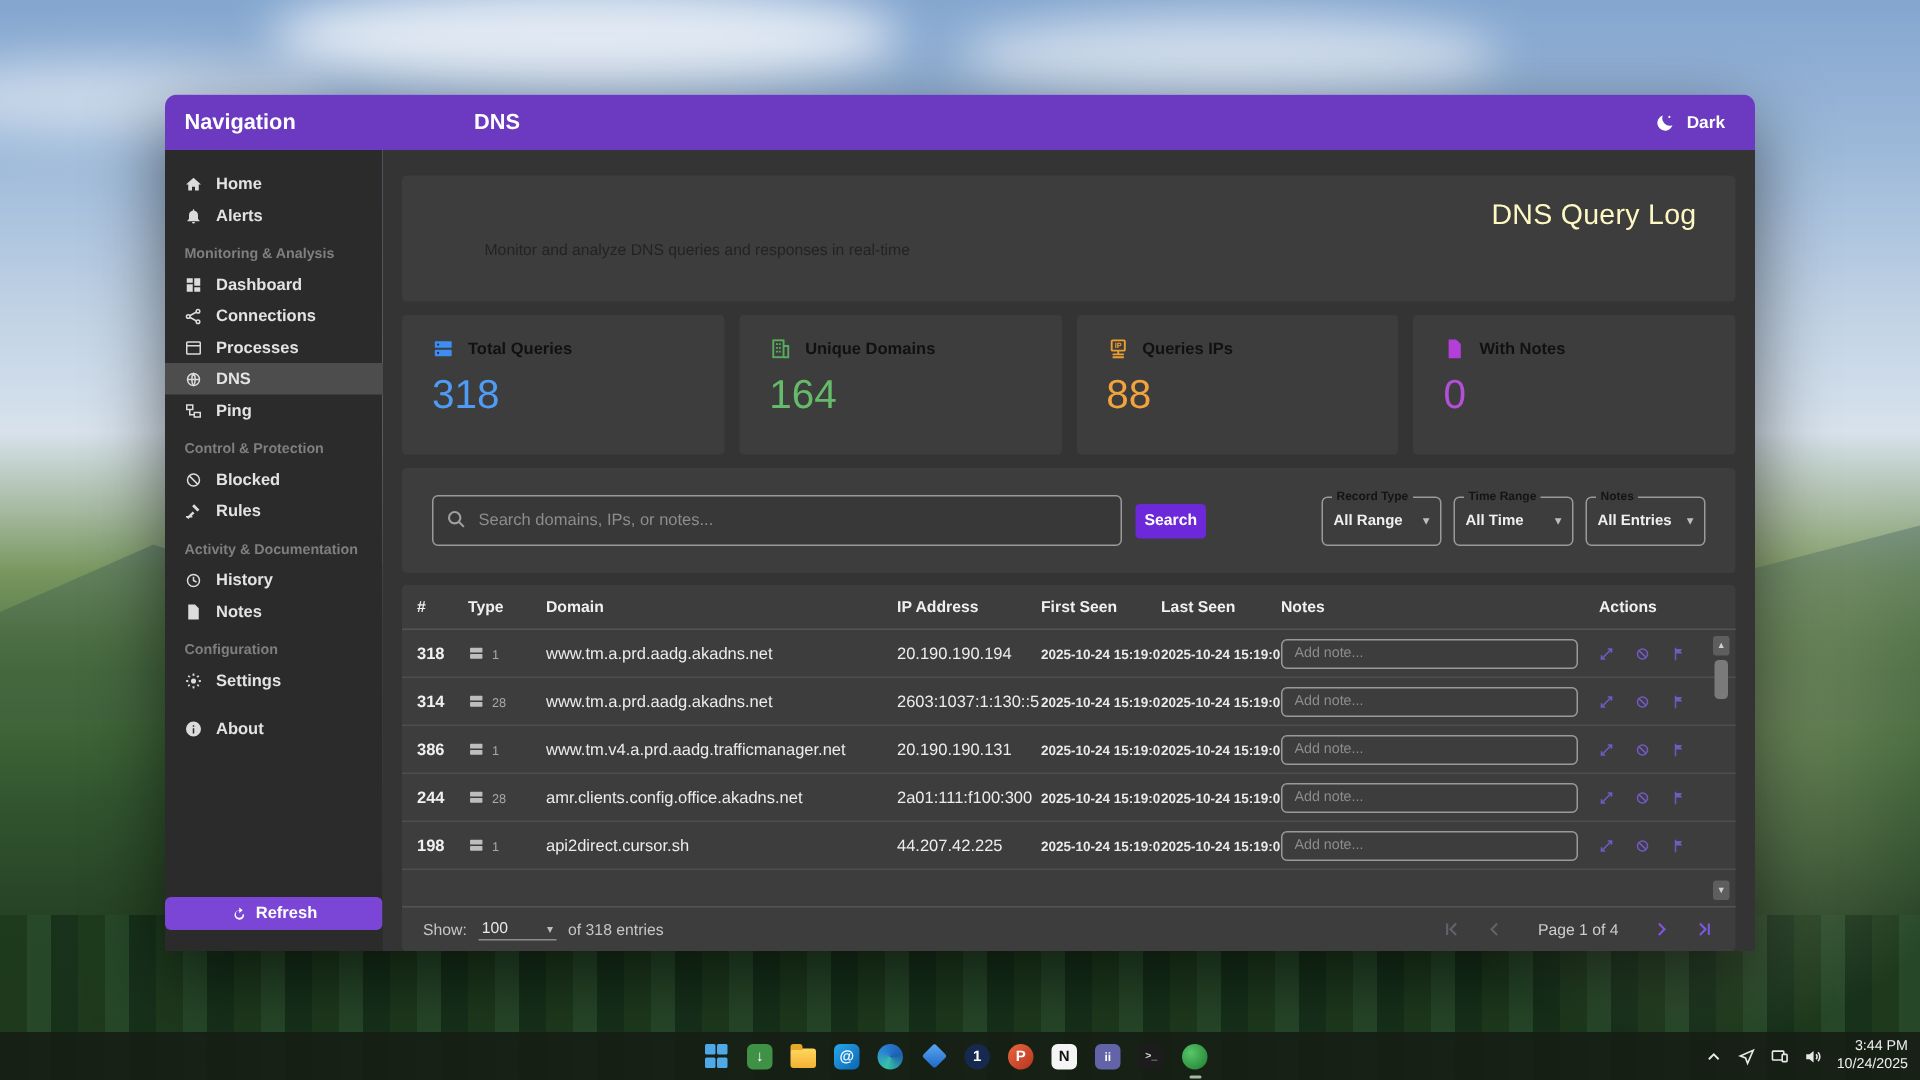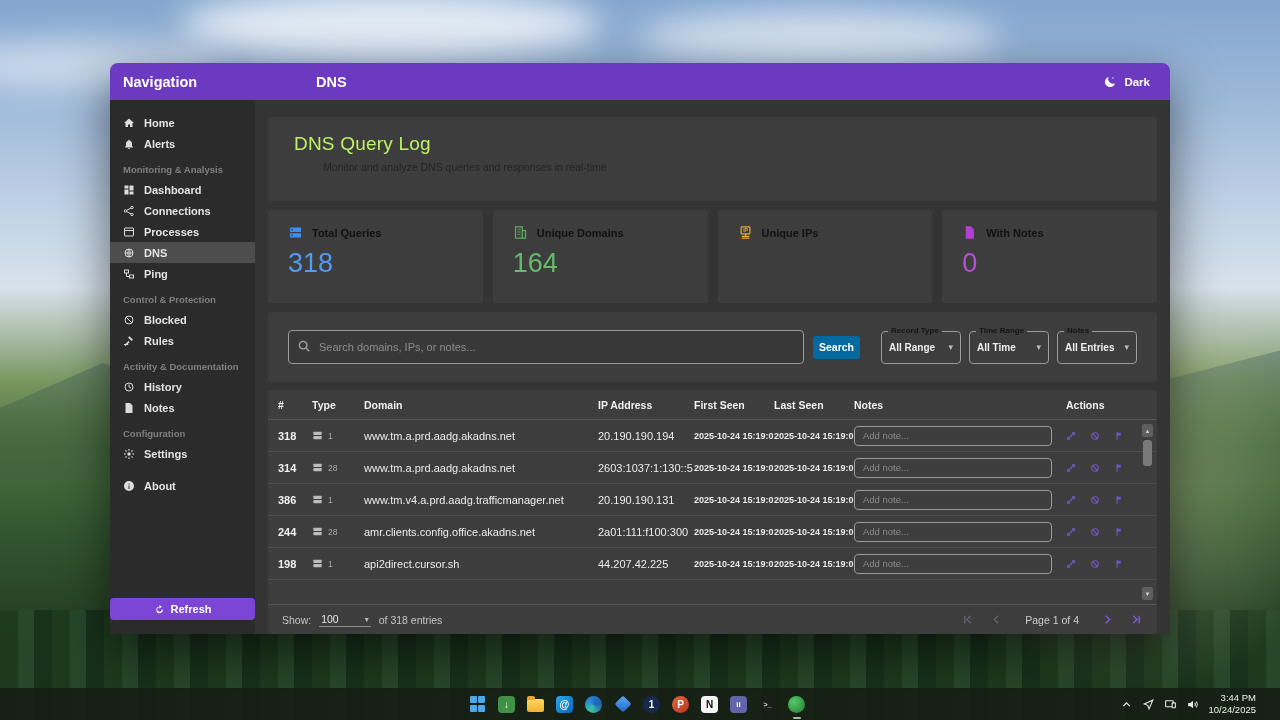--- a/index.html
+++ b/index.html
@@ -55,40 +55,40 @@
   .navitem.spaced { margin-top:11px; }
   .refreshbtn { margin:10px 0 14px; height:22px; background:#7b45d6; border:none;
     border-radius:4px; color:#fff; font-size:11px; font-weight:bold; font-family:inherit;
     display:flex; align-items:center; justify-content:center; gap:6px; cursor:pointer; }
 
   
   .content { flex:1; background:#343434; padding:17px 13px 0; overflow:hidden;
     display:flex; flex-direction:column; }
   .card { background:#3d3d3d; border-radius:3px; }
   .headcard { height:84px; padding:16px 26px; margin-bottom:9px; }
-  .ptitle { font-size:19px; color:#bef264; font-weight:400; letter-spacing:.2px; }
+  .ptitle { font-size:19px; color:#fef9c3; font-weight:400; letter-spacing:.2px;text-align:right; }
   .psub { font-size:10.5px; color:#232323; margin-top:6px;margin-left:29px; }
 
   .statsrow { display:flex; gap:10px; margin-bottom:9px; }
   .stat { flex:1; height:93px; padding:15px 20px; }
   .statlabel { display:flex; align-items:center; gap:9px; font-size:11px; font-weight:bold; color:#111; }
   .statlabel svg { width:15px; height:15px; }
   .statval { font-size:27px; margin-top:8px; font-weight:400; }
   .v-blue { color:#4f9cf7; } .i-blue { color:#3d8ef0; }
   .v-green { color:#66bb6a; } .i-green { color:#58ad5c; }
   .v-orange { color:#f2a33c; } .i-orange { color:#eda02f; }
   .v-purple { color:#b44fd8; } .i-purple { color:#b43fd8; }
 
   .searchcard { height:70px; padding:0 20px; margin-bottom:8px; display:flex; align-items:center; }
-  .searchbox { position:relative; width:516px; height:34px; }
+  .searchbox { position:relative; width:460px; height:34px; }
   .searchbox input { width:100%; height:100%; background:#383838; border:1px solid #9a9a9a;
     border-radius:4px; color:#ddd; font-size:11px; font-family:inherit; padding:0 10px 0 30px; outline:none; }
   .searchbox input::placeholder { color:#8d8d8d; }
   .searchbox svg { position:absolute; left:9px; top:9px; width:14px; height:14px; color:#a0a0a0; }
-  .searchbtn { width:47px; height:23px; margin-left:9px; background:#0369a1; border:none;
+  .searchbtn { width:47px; height:23px; margin-left:9px; background:#6d28d9; border:none;
     border-radius:3px; color:#fff; font-size:10.5px; font-weight:bold; font-family:inherit; cursor:pointer; }
   .filters { margin-left:auto; display:flex; gap:8px; }
   .fsel { position:relative; width:80px; height:33px; border:1px solid #9a9a9a; border-radius:4px;
     display:flex; align-items:center; padding:0 7px; cursor:pointer; background:#3d3d3d; }
   .fsel .flab { position:absolute; top:-6px; left:6px; font-size:8px; font-weight:bold;
     color:#141414; background:#3d3d3d; padding:0 3px; border-radius:2px; }
   .fsel .fval { color:#efefef; font-size:10px; font-weight:bold; flex:1; }
   .fsel .caret { color:#bdbdbd; font-size:9px; }
 
   
@@ -142,21 +142,21 @@
   .startg i { background:#4fa8e8; border-radius:1px; }
   .folderg { width:17px; height:13px; background:linear-gradient(180deg,#ffd75e,#f2b234);
     border-radius:2px; position:relative; margin-top:3px; }
   .folderg::before { content:""; position:absolute; top:-3px; left:0; width:8px; height:4px;
     background:#e8a62a; border-radius:2px 2px 0 0; }
   .edgeg { width:17px; height:17px; border-radius:50%;
     background:conic-gradient(from 200deg,#35c3a5,#2a7fd4,#1e5fb0,#35c3a5); }
   .diam { width:12px; height:12px; background:linear-gradient(135deg,#5aa8f0,#1f67c8);
     transform:rotate(45deg); border-radius:2px; }
 
-  .tray { position:absolute; right:24px; display:flex; align-items:center; gap:9px; }
+  .tray { position:absolute; right:8px; display:flex; align-items:center; gap:9px; }
   .tray svg { width:13px; height:13px; color:#e8e8e8; cursor:pointer; }
   .clock { text-align:right; color:#f0f0f0; font-size:9.5px; line-height:1.25; cursor:pointer; }
 </style>
 </head>
 <body>
 
 <div class="stage">
   <div class="wallpaper">
     <div class="cloud c1"></div>
     <div class="cloud c2"></div>
@@ -340,22 +340,23 @@
           </div>
           <div class="card stat">
             <div class="statlabel">
               <svg class="i-orange" viewBox="0 0 24 24">
                   <g fill="none" stroke="currentColor" stroke-width="2">
                     <rect x="5" y="3" width="14" height="11" rx="1"></rect>
                     <path d="M12 14v4M6 21h12M6 18h12"></path>
                   </g>
                   <text x="12" y="11.5" text-anchor="middle" font-size="8" font-weight="bold" fill="currentColor">IP</text>
                 </svg>
-              <span>Unique IPs</span>
-            </div>
+              <span>Queries IPs</span>
+            </div>
+            <div class="statval v-orange">88</div>
           </div>
           <div class="card stat">
             <div class="statlabel">
               <svg class="i-purple" viewBox="0 0 24 24">
                   <path fill="currentColor" d="M6 2h8l5 5v15H6z"></path>
                 </svg>
               <span>With Notes</span>
             </div>
             <div class="statval v-purple">0</div>
           </div>

